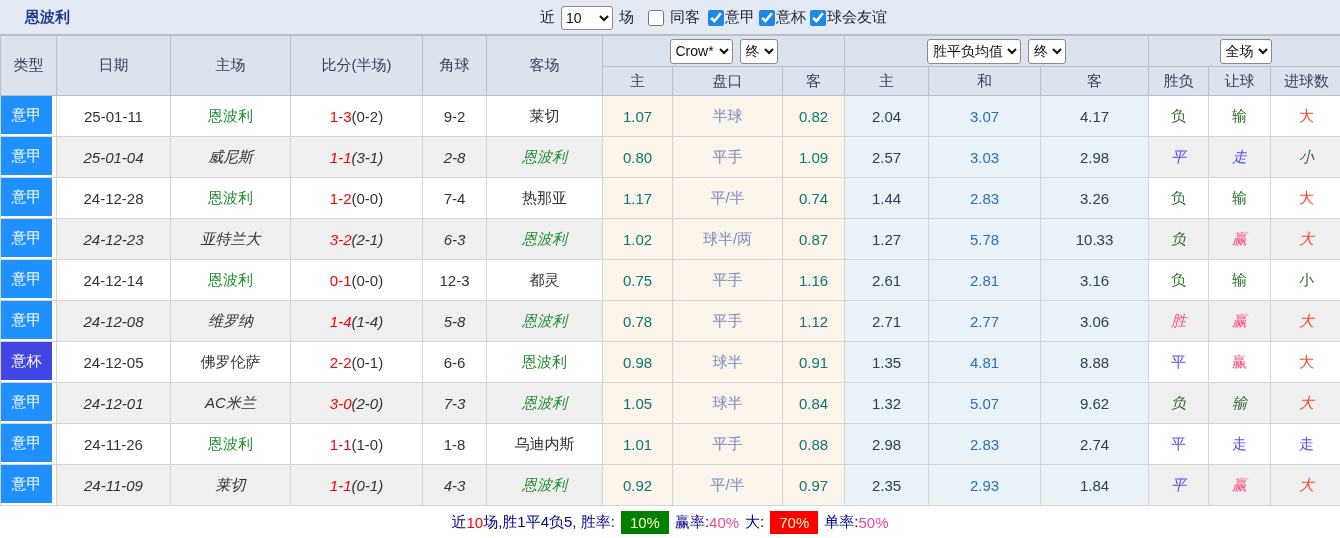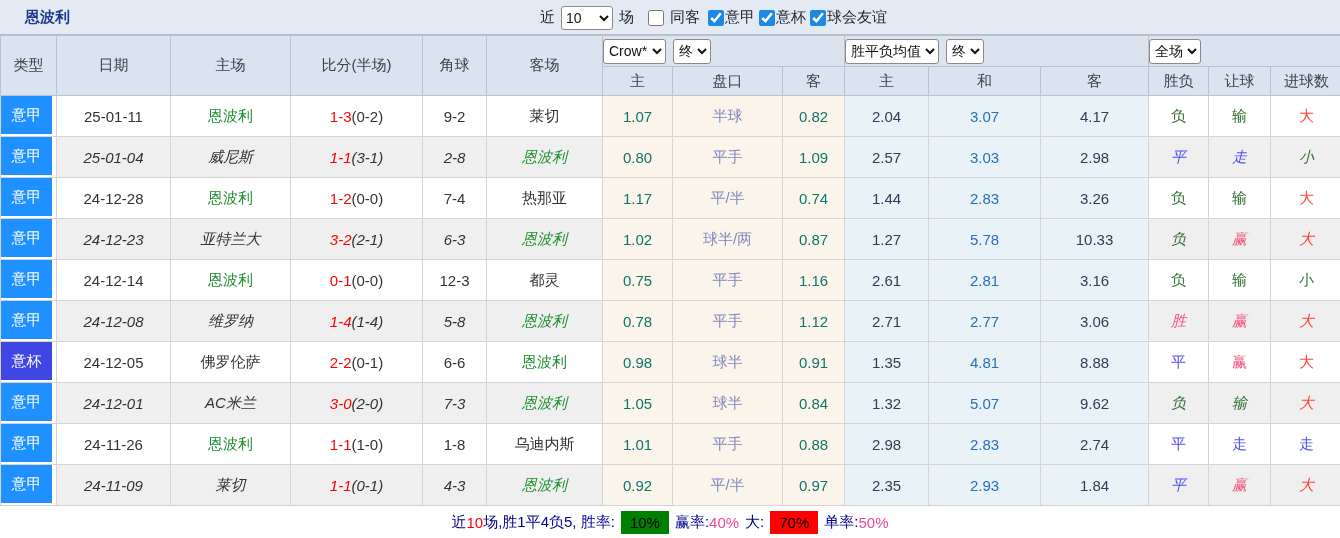--- a/index.html
+++ b/index.html
@@ -33,21 +33,21 @@
   .filters .f-item{display:flex;align-items:center;}
   .filters input[type=checkbox]{margin:0 1px 0 4px;}
   
   table{border-collapse:collapse;table-layout:fixed;width:1342px;}
   thead th{
     background:#dbe3ee;color:#3a4156;font-weight:normal;font-size:15px;
     border:1px solid #b9c3cf;padding:0;
   }
   thead tr.h1{height:31px;}
   thead tr.h2{height:29px;}
-  .sel-group{display:flex;align-items:center;justify-content:flex-start;gap:7px;}
+  .sel-group{display:flex;align-items:center;justify-content:center;gap:7px;}
   .sel-group select{
     height:25px;font-size:14px;color:#111;border:1px solid #8a8a8a;
     border-radius:3px;background:#fff;padding:0 1px;
   }
   tbody tr{height:41px;}
   tbody td{
     border:1px solid #d4d4d4;text-align:center;vertical-align:middle;
     font-size:15px;color:#333;padding:0;background:#fff;
   }
   tbody tr.alt td.c-plain{background:#efefef;font-style:italic;}
@@ -71,21 +71,21 @@
   td.c-res.v-lose{color:#2f6b2f;}
   td.c-res.v-big{color:#ff4633;}
   td.c-res.v-small{color:#2f6b2f;}
   td.c-res.v-push{color:#4f4ff0;}
   
   .footer{
     height:33px;display:flex;align-items:center;justify-content:center;
     font-size:15px;color:#00008b;background:#fff;
   }
   .footer .red-num{color:#ff0000;}
-  .footer .badge{color:#000000;padding:3px 9px;margin:12px 6px;}
+  .footer .badge{color:#fef9c3;padding:3px 9px;margin:12px 6px;}
   .footer .badge.green{background:#008000;}
   .footer .badge.red{background:#ff0000;}
   .footer .pct-blue{color:#ec4899;}
   .footer .seg{margin-left:6px;}
 </style>
 </head>
 <body>
 
 <div class="topbar">
   <span class="page-title">恩波利</span>

